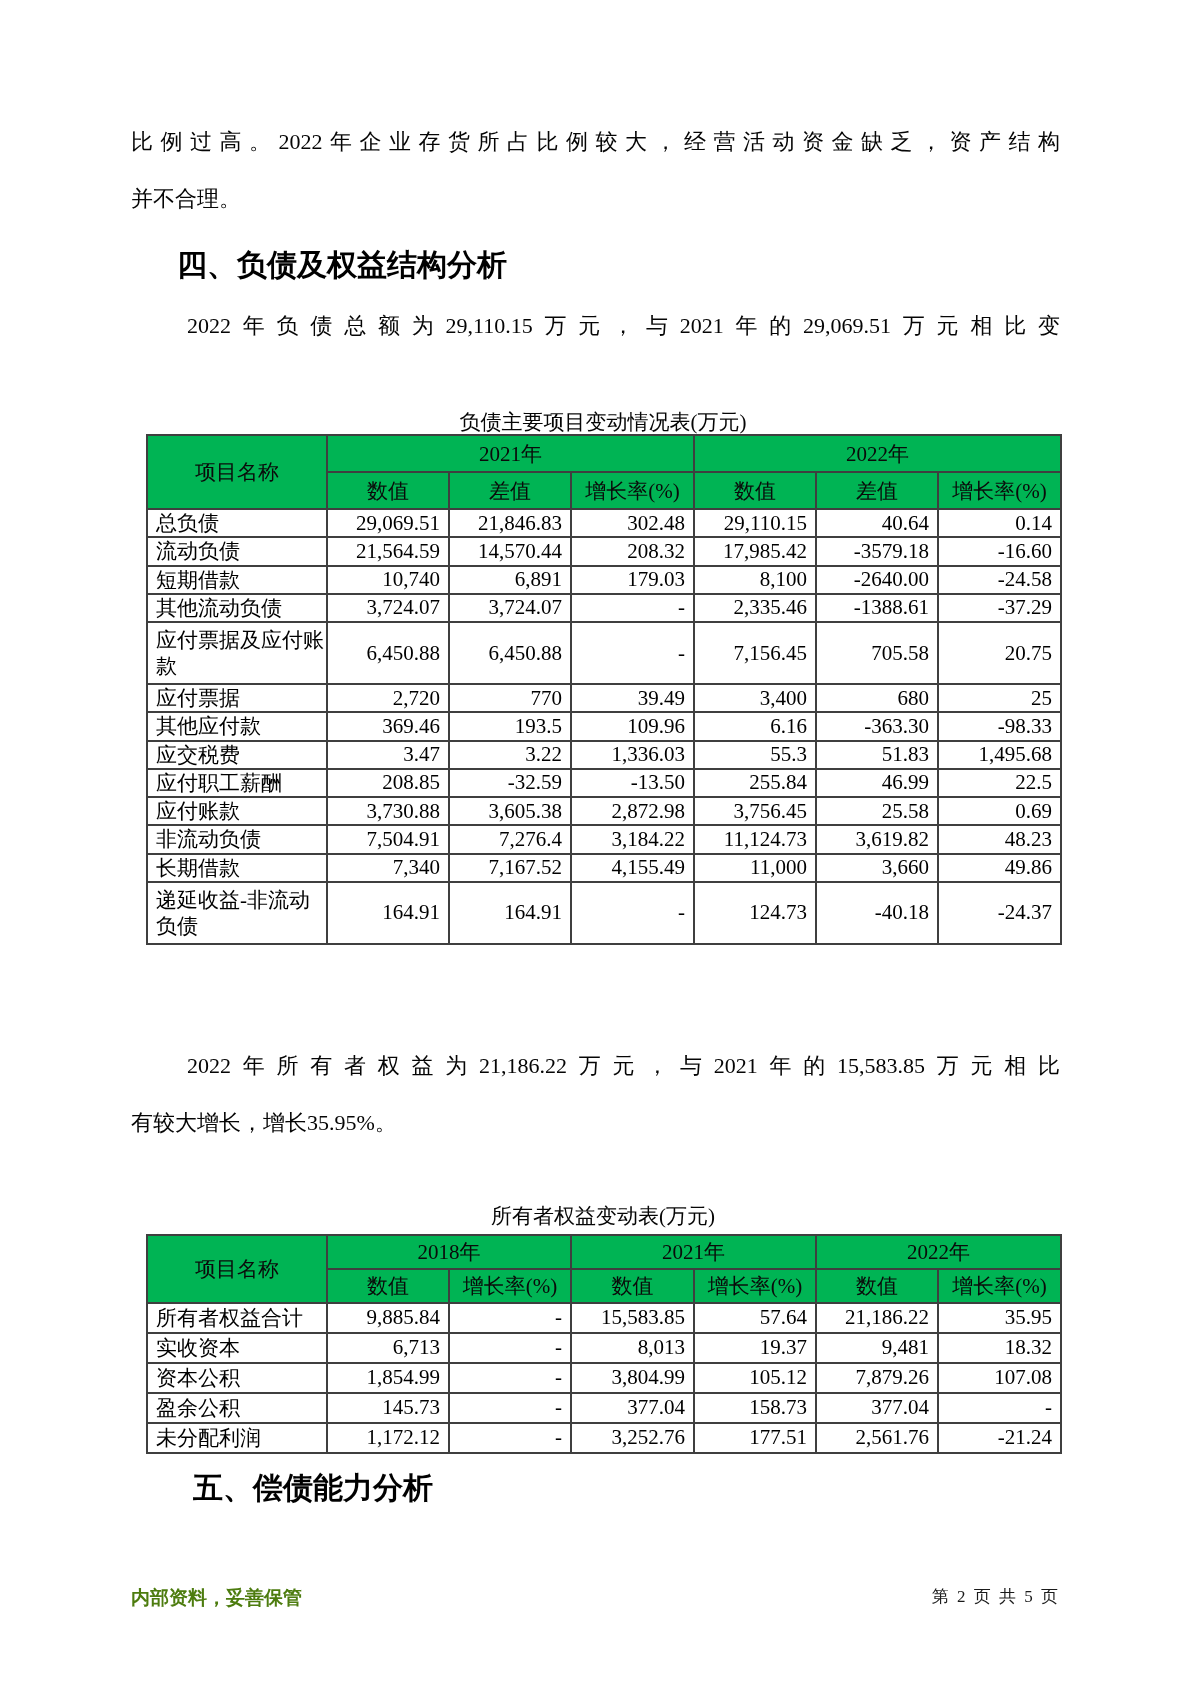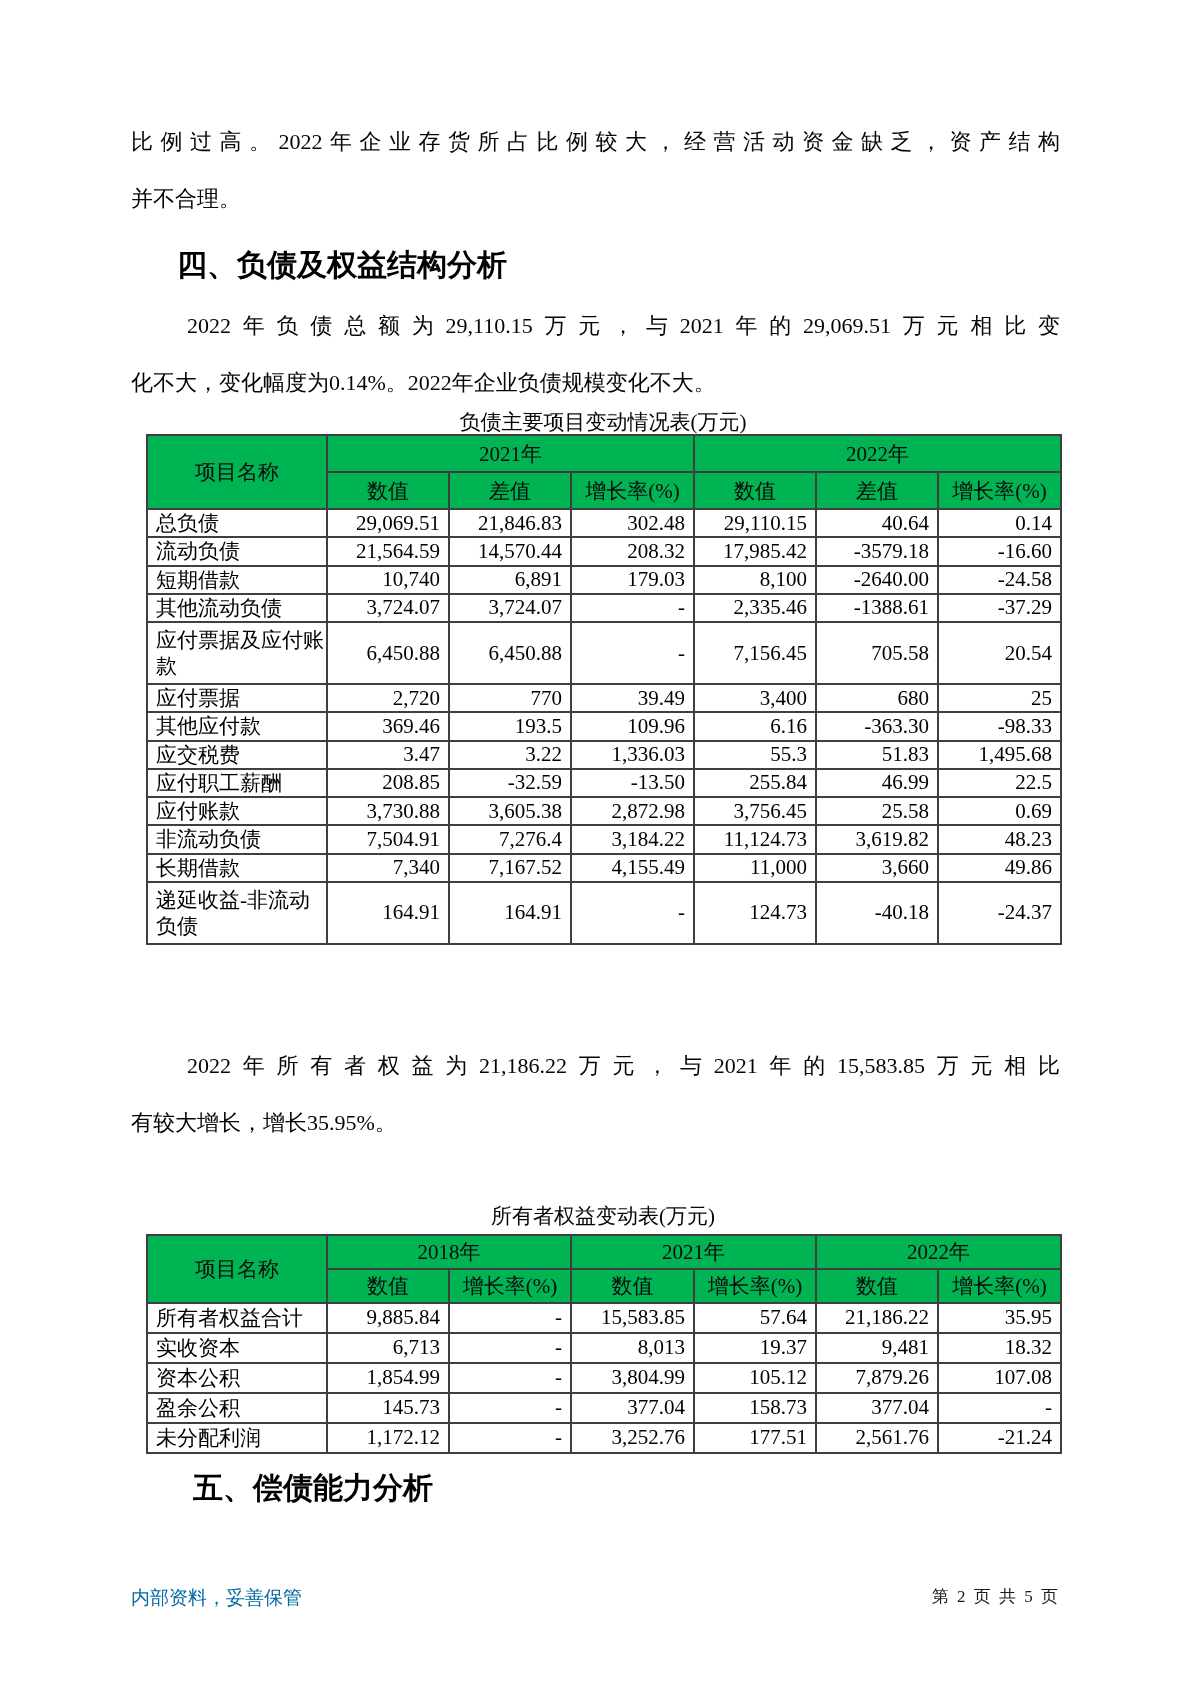--- a/index.html
+++ b/index.html
@@ -51,39 +51,38 @@
   .t1 tbody tr { height:25px; }
   .t1 tbody tr.tall { height:62px;padding-left:14px; }
   .t2 thead tr { height:34px; }
   .t2 tbody tr { height:30px;border-radius:14px; }
   .footer {
     position:absolute; top:1585px; left:131px; right:131px;
     display:flex; justify-content:space-between; align-items:flex-start;
   }
   .footer-left {
     font-family:"Liberation Sans","DejaVu Sans",sans-serif;
-    font-size:19px; color:#0369a1;
+    font-size:19px; color:#4d7c0f;font-weight:bold;
   }
   .footer-right { font-size:17px; color:#1a1a1a; letter-spacing:2px; }
 </style>
 </head>
 <body>
 
 <div class="page">
 
   <div class="body-text intro">
     <div class="line just">比例过高。2022年企业存货所占比例较大，经营活动资金缺乏，资产结构</div>
     <div class="line">并不合理。</div>
   </div>
 
   <div class="sec-heading h4">四、负债及权益结构分析</div>
 
   <div class="body-text para2">
     <div class="line just indent">2022年负债总额为29,110.15万元，与2021年的29,069.51万元相比变</div>
-    <div class="line">化不大，变化幅度为0.14%。2022年企业负债规模变化不大。</div>
   </div>
 
   <div class="tbl-title t1-title">负债主要项目变动情况表(万元)</div>
 
   <table class="t1">
     <colgroup>
       <col style="width:180px">
         <col style="width:122px">
         <col style="width:122px">
         <col style="width:123px">
@@ -143,21 +142,21 @@
           <td class="num">-1388.61</td>
           <td class="num">-37.29</td>
         </tr>
         <tr class="tall">
           <td class="name">应付票据及应付账款</td>
           <td class="num">6,450.88</td>
           <td class="num">6,450.88</td>
           <td class="num">-</td>
           <td class="num">7,156.45</td>
           <td class="num">705.58</td>
-          <td class="num">20.54</td>
+          <td class="num">20.75</td>
         </tr>
         <tr>
           <td class="name">应付票据</td>
           <td class="num">2,720</td>
           <td class="num">770</td>
           <td class="num">39.49</td>
           <td class="num">3,400</td>
           <td class="num">680</td>
           <td class="num">25</td>
         </tr>

